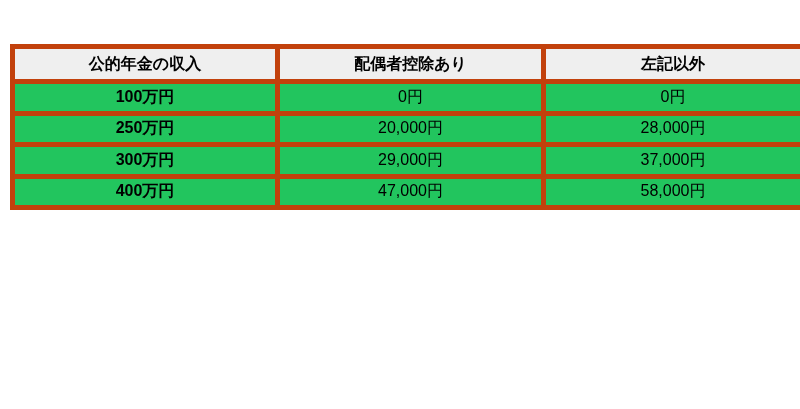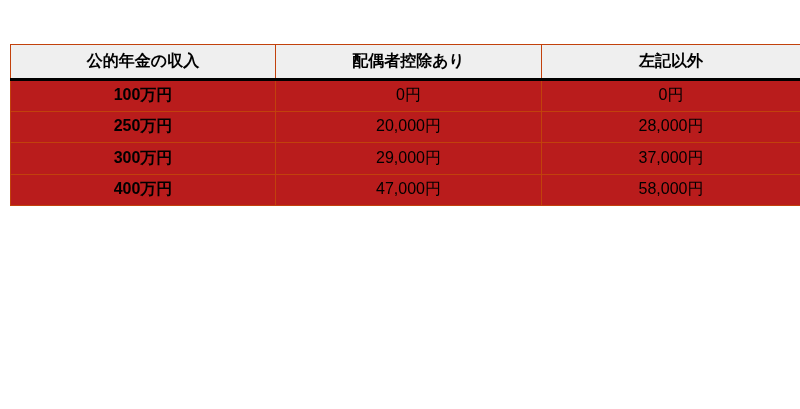--- a/index.html
+++ b/index.html
@@ -21,36 +21,36 @@
     left: 10px;
     top: 44px;
     width: 790px;
   }
   table {
     border-collapse: collapse;
     width: 790px;
     table-layout: fixed;
   }
   th, td {
-    border: 1px solid #c2410c;
+    border: 5px solid #c2410c;
     text-align: center;
     vertical-align: middle;
     font-size: 16px;
     padding: 0;
     overflow: hidden;
     white-space: nowrap;
   }
   th {
     background: #efefef;
     height: 35px;
     font-weight: bold;
     border-bottom: 3px solid #000000;
   }
   td {
-    background: #b91c1c;
+    background: #22c55e;
     height: 31.5px;
     font-weight: normal;
   }
   td.col-income {
     font-weight: bold;
   }
 </style>
 </head>
 <body>
 

